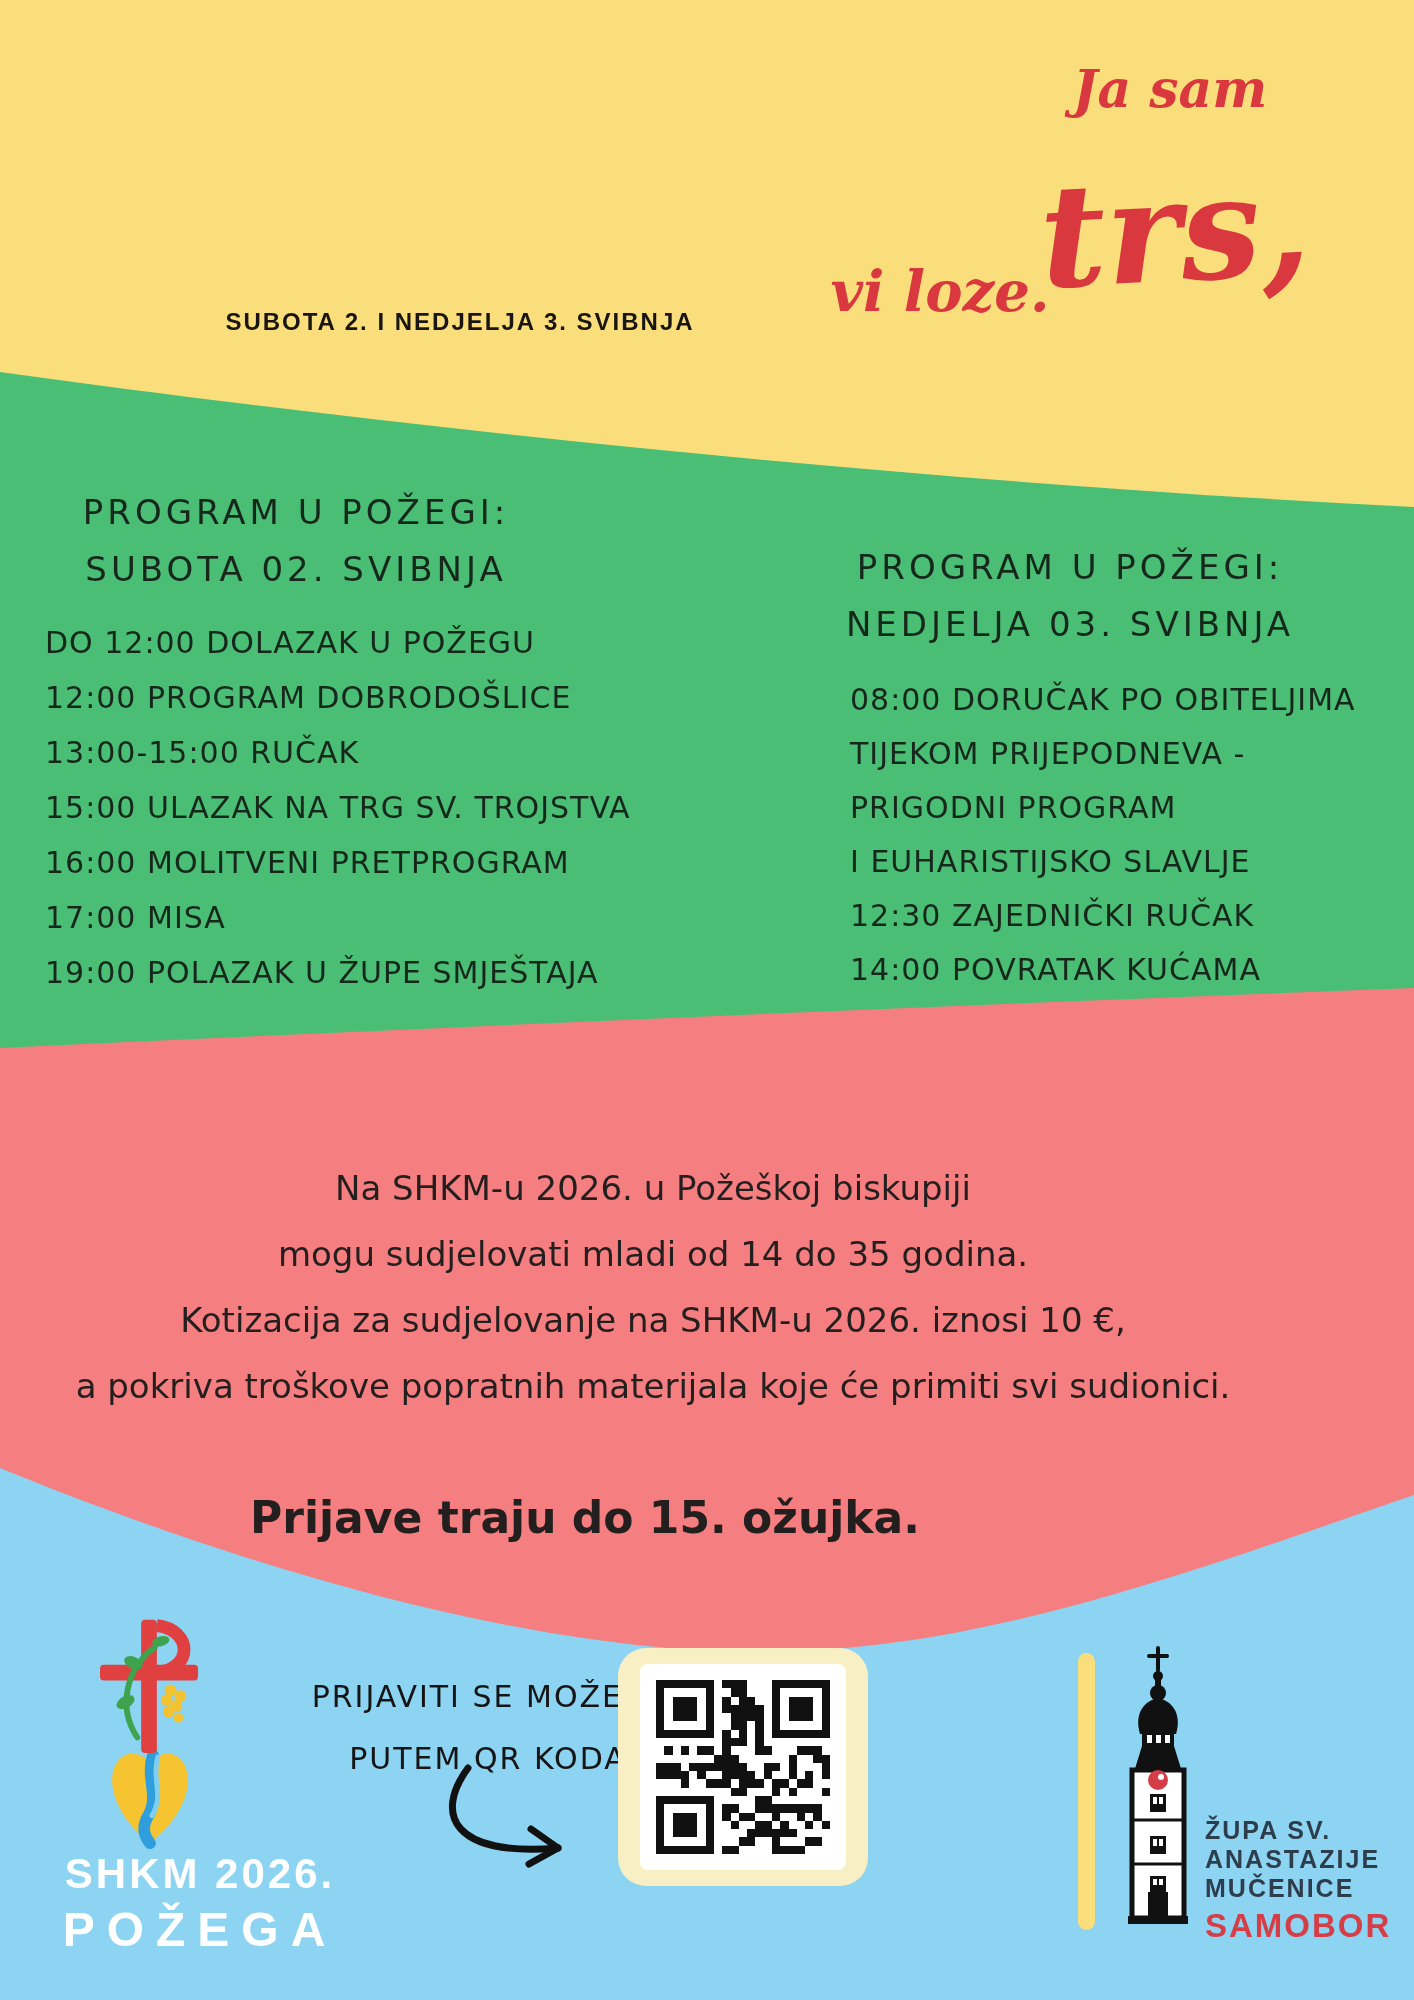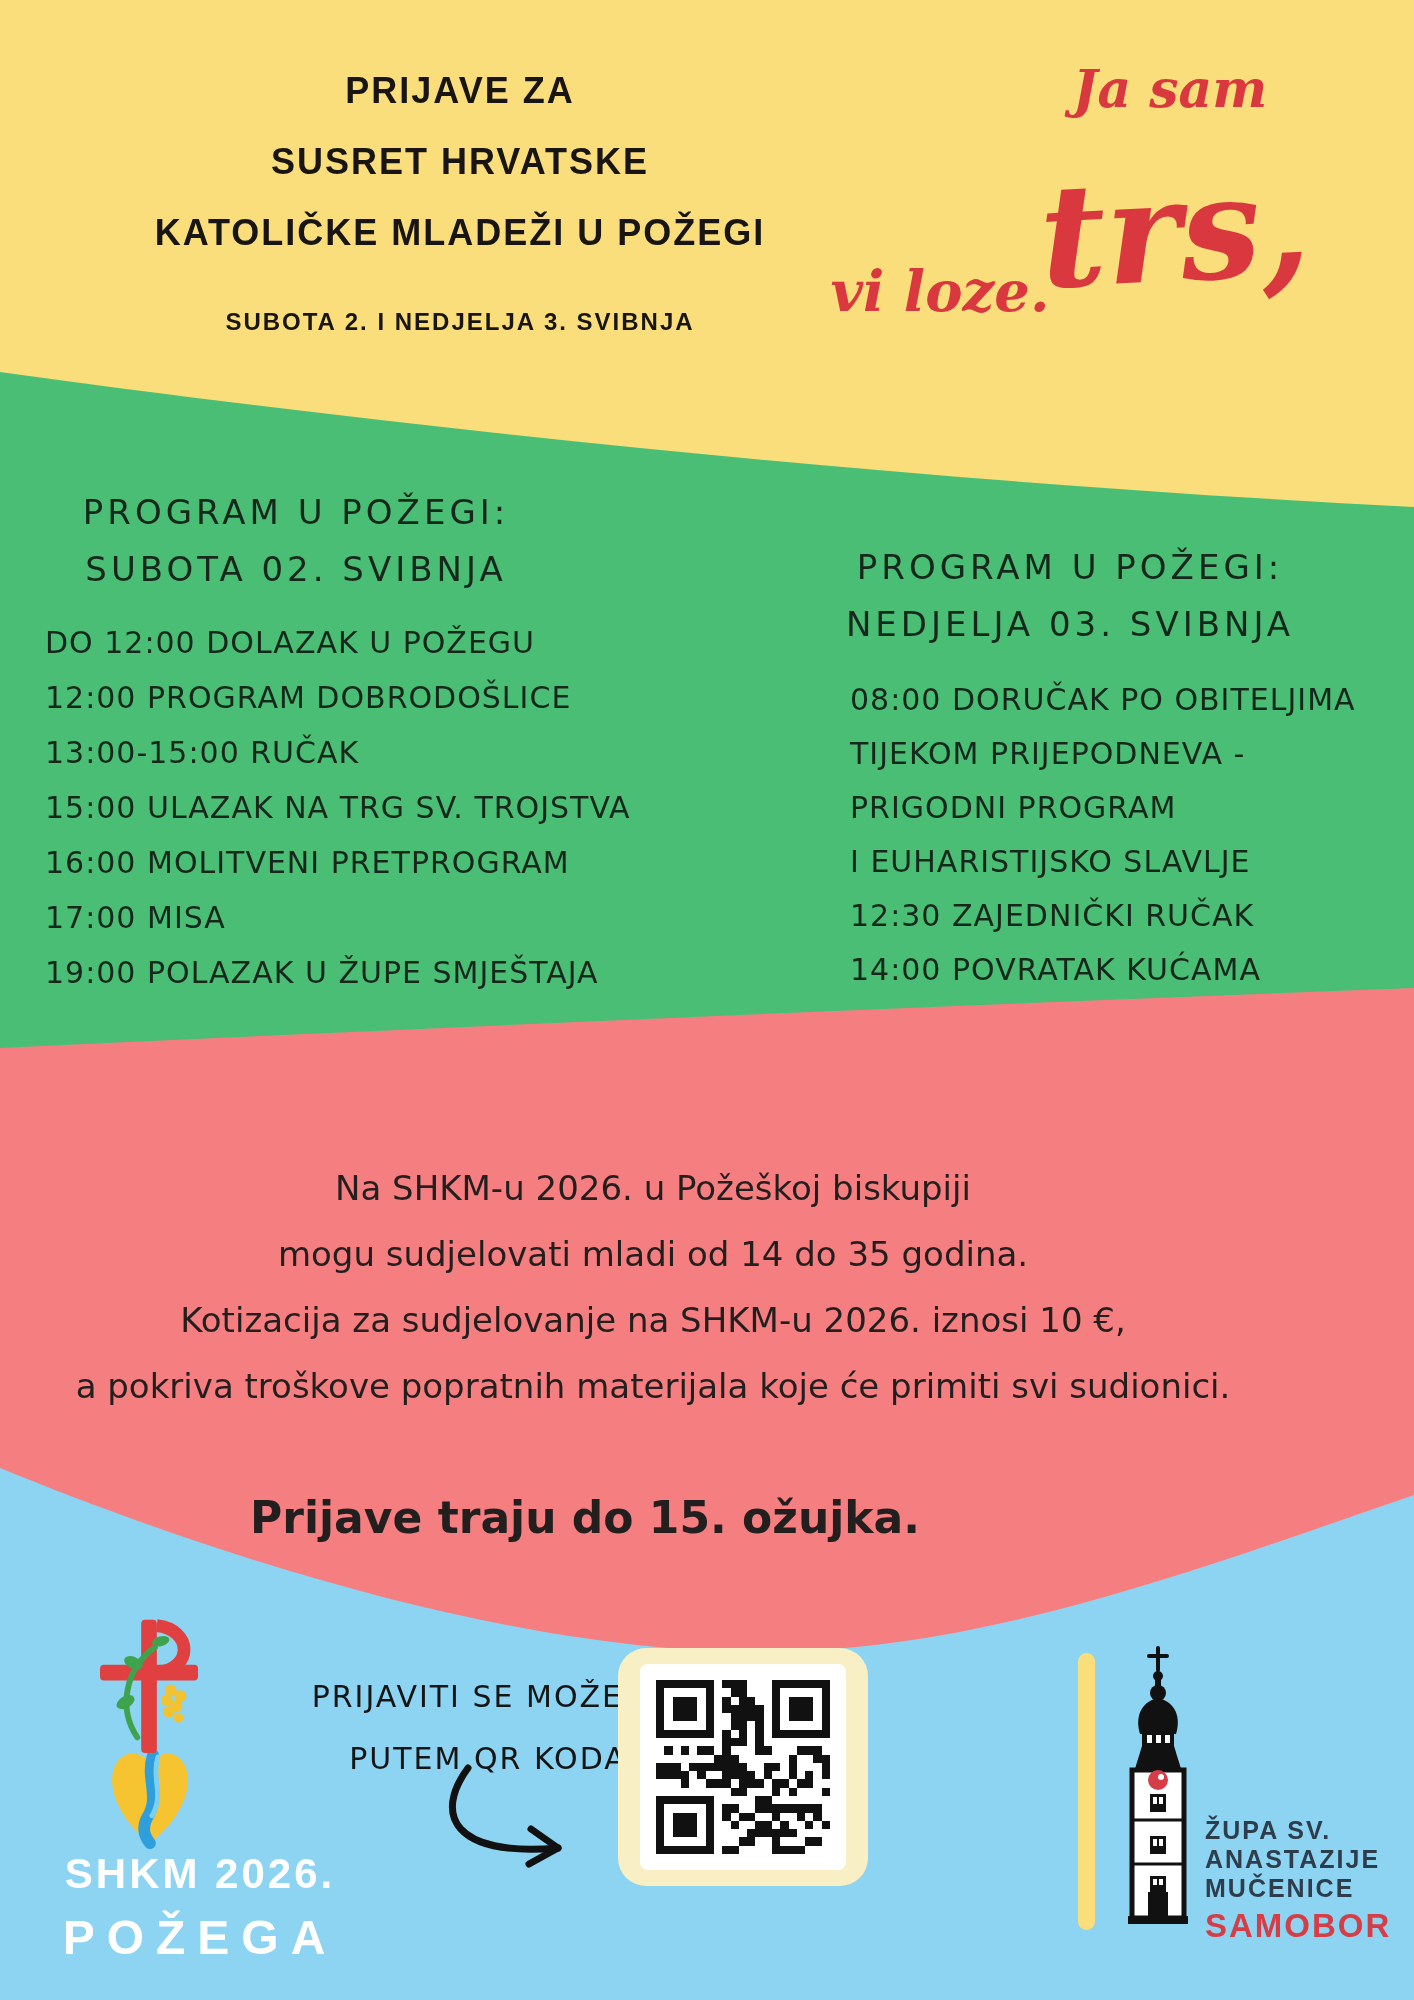--- a/index.html
+++ b/index.html
@@ -44,21 +44,21 @@
     font-size:44px;font-weight:600;font-family:"DejaVu Sans",sans-serif;white-space:nowrap;}
 
   
   .cta-wrap{left:268px;top:1666px;width:440px;text-align:center;color:#151515;}
   .cta-line{font-size:30px;letter-spacing:2px;line-height:62px;white-space:nowrap;
     font-family:"DejaVu Sans",sans-serif;}
 
   .shkm-logo{left:75px;top:1608px;width:150px;height:245px;}
   .shkm-text{left:40px;top:1850px;width:320px;text-align:center;color:#FFFFFF;}
   .shkm-line1{font-size:42px;font-weight:700;letter-spacing:3px;white-space:nowrap;}
-  .shkm-line2{font-size:48px;font-weight:700;letter-spacing:12px;white-space:nowrap;margin-top:12px;text-align:center;}
+  .shkm-line2{font-size:48px;font-weight:700;letter-spacing:12px;white-space:nowrap;margin-top:4px;text-align:center;}
 
   .qr-card{left:618px;top:1648px;width:250px;height:238px;background:#F9EFC5;border-radius:28px;}
   .qr-white{position:absolute;left:22px;top:16px;width:206px;height:206px;background:#FFFFFF;border-radius:8px;}
   .qr-white svg{position:absolute;left:16px;top:16px;width:174px;height:174px;}
 
   .yellow-pill{left:1078px;top:1653px;width:17px;height:277px;background:#FBDE7C;border-radius:9px;}
 
   .arrow-svg{left:430px;top:1762px;width:190px;height:120px;}
 
   .church-svg{left:1118px;top:1640px;width:80px;height:285px;}
@@ -71,25 +71,20 @@
 
 <div class="poster">
 
   <svg class="bg" viewBox="0 0 1414 2000" preserveAspectRatio="none">
     <rect x="0" y="0" width="1414" height="760" fill="#FBDE7C"></rect>
     <rect x="0" y="1380" width="1414" height="620" fill="#8DD4F2"></rect>
     <path d="M0,1018 C470,1000 940,981 1414,963 L1414,1495 C1190,1572 980,1652 760,1652 C520,1652 230,1562 0,1468 Z" fill="#F57F80"></path>
     <path d="M0,372 C420,430 920,482 1414,507 L1414,988 C940,1006 470,1026 0,1048 Z" fill="#4BBE75"></path>
   </svg>
 
-  <div class="layer title-wrap">
-    <div class="title-line">PRIJAVE ZA</div>
-    <div class="title-line">SUSRET HRVATSKE</div>
-    <div class="title-line">KATOLIČKE MLADEŽI U POŽEGI</div>
-  </div>
   <div class="layer subtitle">SUBOTA 2. I NEDJELJA 3. SVIBNJA</div>
 
   <div class="layer motto motto-1">Ja sam</div>
   <div class="layer motto motto-2">trs,</div>
   <div class="layer motto motto-3">vi loze.</div>
 
   <div class="layer prog-head head-left">
     <div>PROGRAM U POŽEGI:</div>
     <div>SUBOTA 02. SVIBNJA</div>
   </div>

